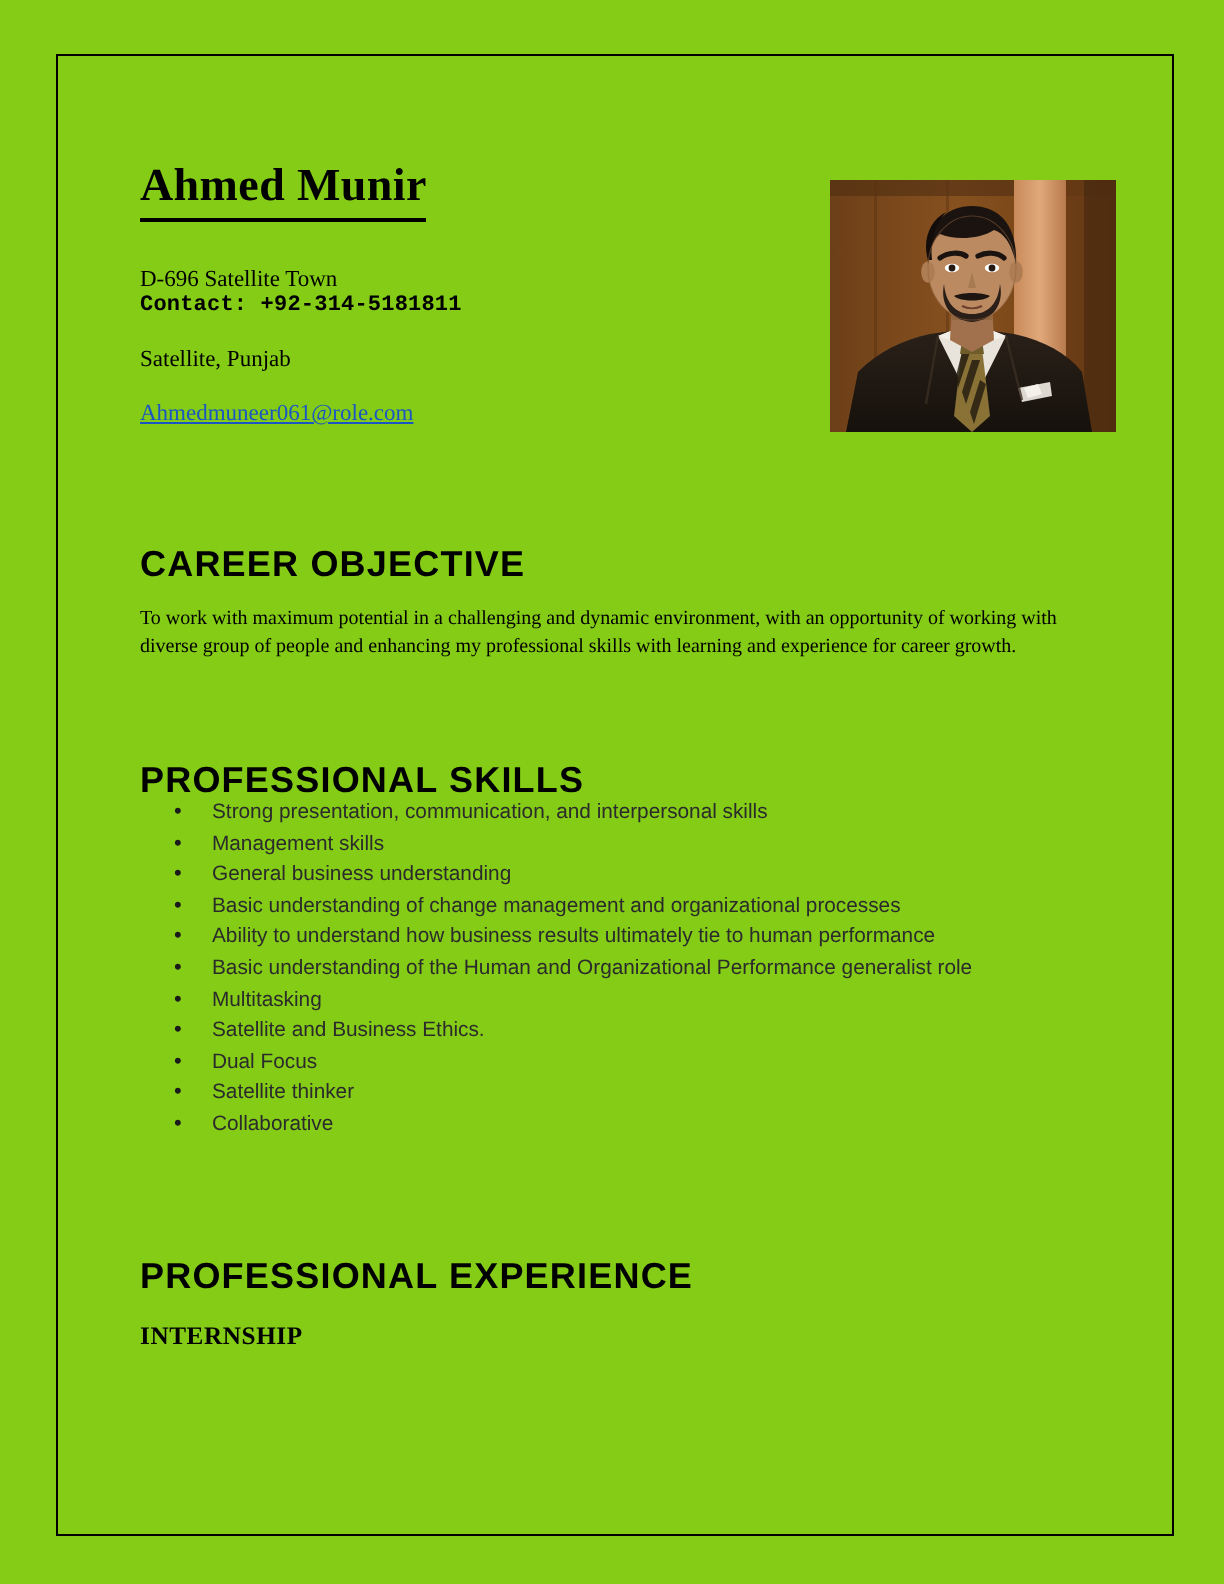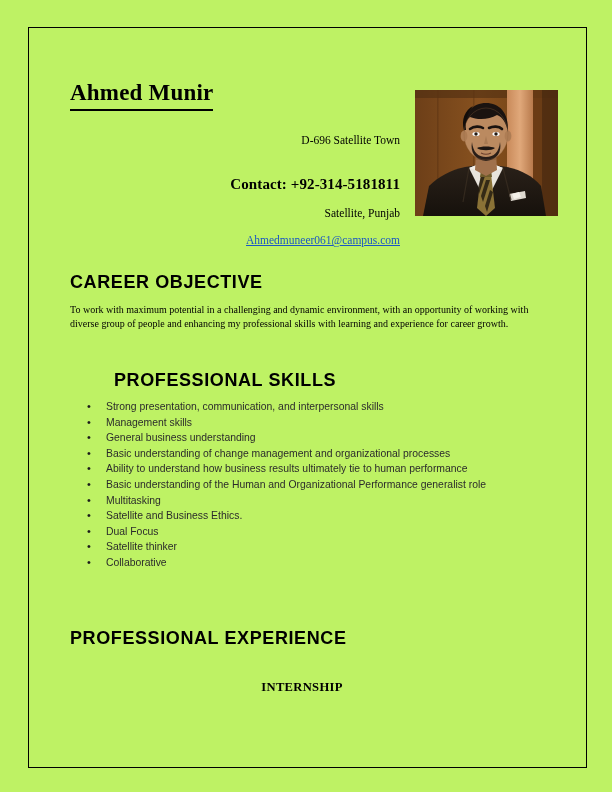--- a/index.html
+++ b/index.html
@@ -15,21 +15,21 @@
     color: #000000;
   }
 
   
   #resume-page {
     position: absolute;
     left: 0;
     top: 0;
     width: 612px;
     height: 792px;
-    background: #bef264;
+    background: #84cc16;
   }
   #page-border {
     position: absolute;
     left: 28px;
     top: 27px;
     width: 559px;
     height: 741px;
     border: 1.3px solid #000000;
     box-sizing: border-box;
   }
@@ -51,27 +51,26 @@
     display: inline-block;
     border-bottom: 2.6px solid #000000;
     line-height: 1.12;
   }
   .contact-line {
     font-family: "Liberation Serif", serif;
     font-size: 11.5px;
     line-height: 1.25;
     margin: 0;
     white-space: nowrap;
-    text-align: right;
   }
   #address-line { margin-top: 22px; }
   #phone-line {
-    margin-top: 28px;
-    font-family: Liberation Serif, serif;
-    font-size: 15px;
+    margin-top: 0;
+    font-family: Liberation Mono, monospace;
+    font-size: 11px;
     font-weight: bold;
     letter-spacing: 0.1px;
   }
   #city-line { margin-top: 12px; }
   #email-line { margin-top: 13px; }
   #email-link {
     font-family: "Liberation Serif", serif;
     font-size: 11.5px;
     color: #1a56c4;
     text-decoration: underline;
@@ -95,21 +94,21 @@
     position: absolute;
     left: 70px;
     font-family: Liberation Sans, sans-serif;
     font-size: 18px;
     font-weight: bold;
     letter-spacing: 0.6px;
     margin: 0;
     white-space: nowrap;
   }
   #career-objective-heading { top: 272px; }
-  #professional-skills-heading { top: 370px; margin-left: 44px; }
+  #professional-skills-heading { top: 380px; }
   #professional-experience-heading { top: 628px; }
 
   
   #objective-text {
     position: absolute;
     left: 70px;
     top: 303px;
     width: 464px;
     font-family: "Liberation Serif", serif;
     font-size: 10px;
@@ -143,23 +142,22 @@
     top: 0;
     font-size: 11px;
     line-height: 15.6px;
     color: #1a1a1a;
   }
 
   
   #internship-block {
     position: absolute;
     left: 70px;
-    top: 680px;
+    top: 661px;
     width: 464px;
-    text-align: center;
   }
   #internship-title {
     font-family: "Liberation Serif", serif;
     font-size: 12.6px;
     font-weight: bold;
     letter-spacing: 0.3px;
     margin: 0;
     line-height: 1.2;
   }
   #internship-description {
@@ -175,21 +173,21 @@
 <div id="resume-page">
 
   <div id="page-border"></div>
 
   <div id="header-block">
     <h1 id="full-name">Ahmed Munir</h1>
     <p class="contact-line" id="address-line">D-696 Satellite Town</p>
     <p class="contact-line" id="phone-line">Contact: +92-314-5181811</p>
     <p class="contact-line" id="city-line">Satellite, Punjab</p>
     <p class="contact-line" id="email-line">
-      <span id="email-link">Ahmedmuneer061@campus.com</span>
+      <span id="email-link">Ahmedmuneer061@role.com</span>
     </p>
   </div>
 
   <div id="profile-photo">
     <svg width="143" height="126" viewBox="0 0 143 126" xmlns="http://www.w3.org/2000/svg">
       <defs>
         <linearGradient id="woodGrad" x1="0" y1="0" x2="1" y2="0">
           <stop offset="0%" stop-color="#6d3f18"></stop>
           <stop offset="45%" stop-color="#87511f"></stop>
           <stop offset="70%" stop-color="#7a4718"></stop>

